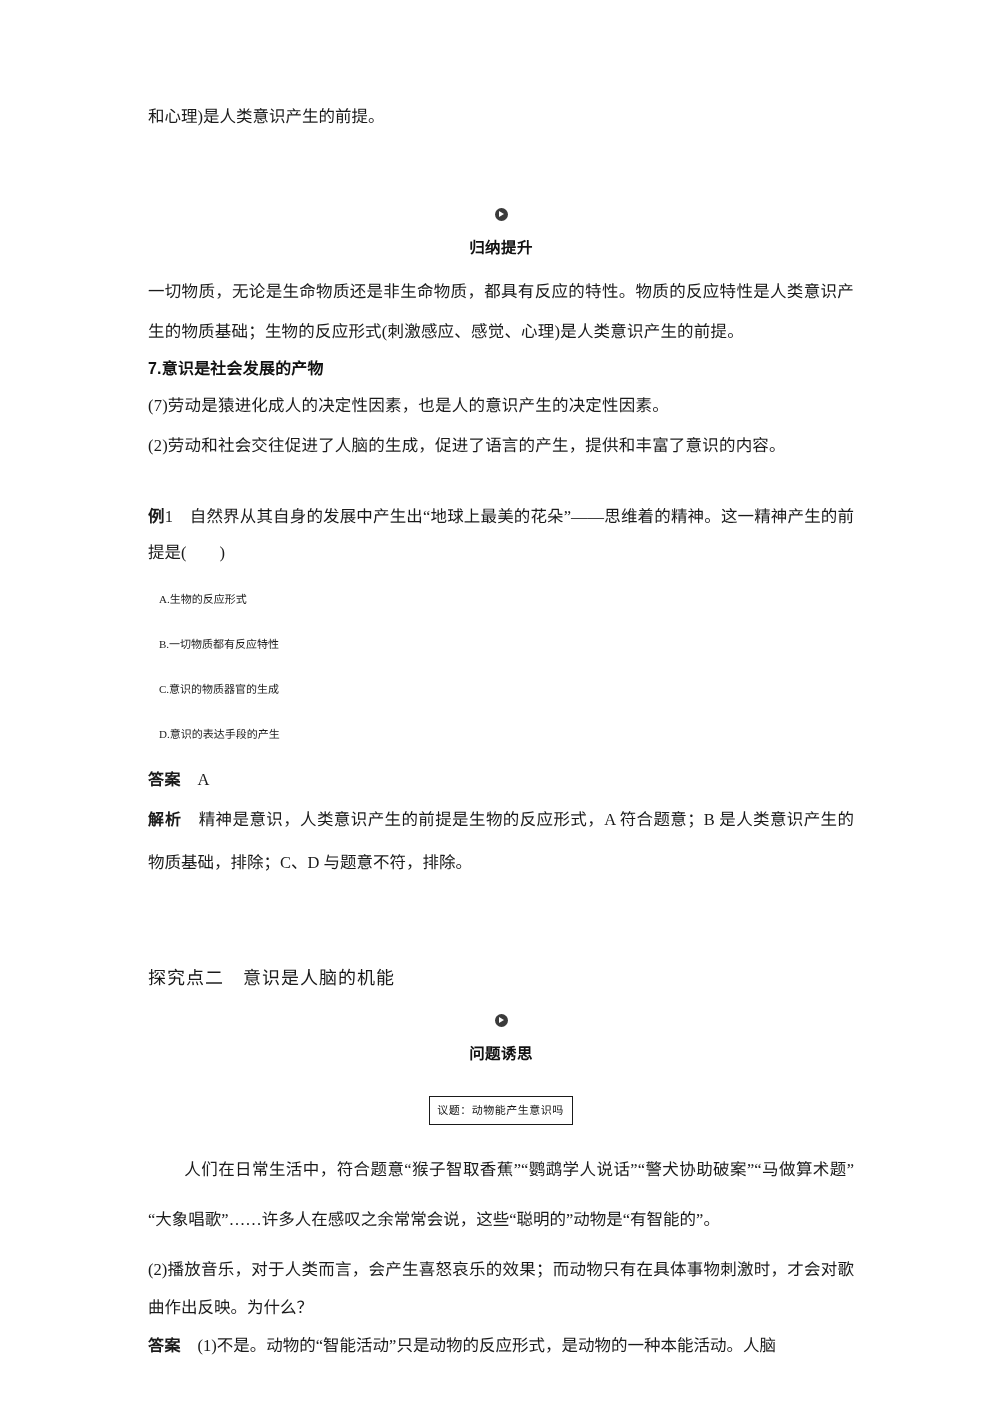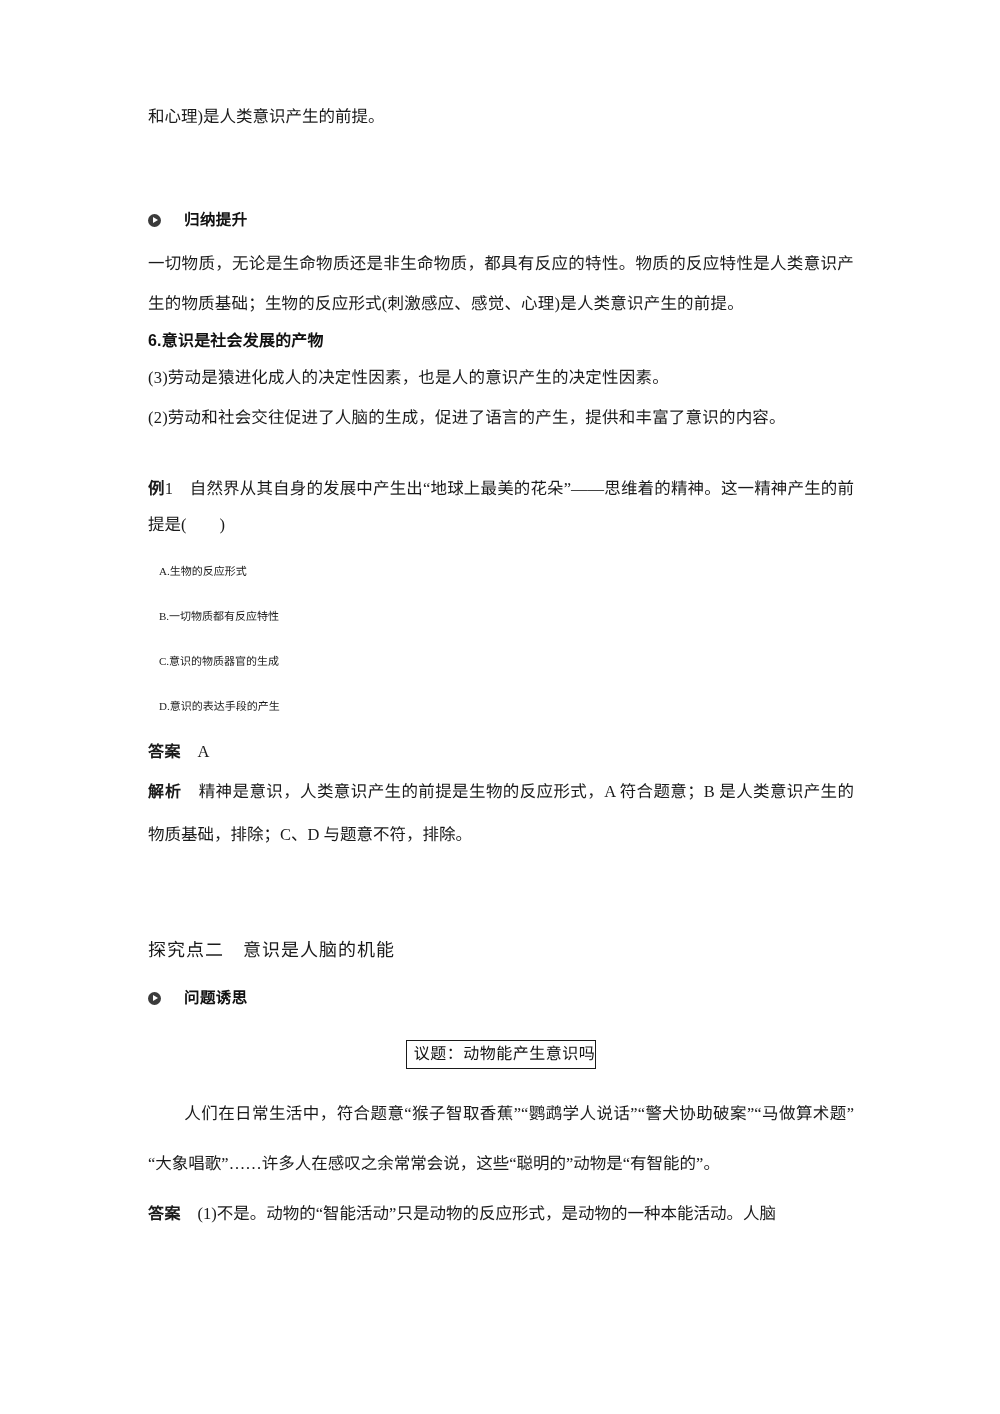--- a/index.html
+++ b/index.html
@@ -55,23 +55,24 @@
   .gap-xl { height: 78px; }
   .gap-lg { height: 30px; }
   .gap-md { height: 20px; }
   .gap-sm { height: 12px; }
   .gap-xs { height: 6px; }
 
   
   .marker-head {
     display: flex;
     align-items: center;
-    gap: 23px;
+    gap: 15px;
     margin: 0;
     line-height: 24px;
+    flex-direction: column;
   }
   .play-circle {
     display: inline-block;
     width: 13px;
     height: 13px;
     flex: 0 0 13px;
     border-radius: 50%;
     background: #3b3b3b;
     position: relative;
   }
@@ -161,23 +162,23 @@
     text-justify: inter-ideograph;
   }
 
   
   .topic-wrap {
     display: flex;
     justify-content: center;
   }
   .topic-box {
     border: 1.4px solid #1a1a1a;
-    padding: 2px 0 3px 7px;
-    font-family: "Liberation Sans", "DejaVu Sans", sans-serif;
-    font-size: 16px;
+    padding: 2px 8px 3px 7px;
+    font-family: "Liberation Sans", "DejaVu Sans", sans-serif;
+    font-size: 11px;
     line-height: 22px;
     color: #111;
     letter-spacing: 0.5px;
     white-space: nowrap;
     text-align: center;
   }
 
   
   .scenario {
     font-size: 16.5px;
@@ -208,22 +209,22 @@
 
     <div class="marker-head">
       <span class="play-circle"></span>
       <span class="marker-label">归纳提升</span>
     </div>
 
     <div class="gap-sm"></div>
 
     <p class="para">一切物质，无论是生命物质还是非生命物质，都具有反应的特性。物质的反应特性是人类意识产生的物质基础；生物的反应形式(刺激感应、感觉、心理)是人类意识产生的前提。</p>
 
-    <p class="sub-head">6.意识是社会发展的产物</p>
-    <p class="para">(3)劳动是猿进化成人的决定性因素，也是人的意识产生的决定性因素。</p>
+    <p class="sub-head">7.意识是社会发展的产物</p>
+    <p class="para">(7)劳动是猿进化成人的决定性因素，也是人的意识产生的决定性因素。</p>
     <p class="para">(2)劳动和社会交往促进了人脑的生成，促进了语言的产生，提供和丰富了意识的内容。</p>
 
     <div class="gap-sm"></div>
 
 
     <div class="gap-md"></div>
 
     <p class="ex-para"><span class="ex-tag">例</span><span class="ex-num">1</span>　<span>自然界从其自身的发展中产生出“地球上最美的花朵”——思维着的精神。这一精神产生的前提是(　　)</span></p>
 
     <p class="opt">A.生物的反应形式</p>
@@ -251,17 +252,18 @@
     <div class="topic-wrap">
       <div class="topic-box">议题：动物能产生意识吗</div>
     </div>
 
     <div class="gap-md"></div>
 
     <p class="scenario">人们在日常生活中，符合题意“猴子智取香蕉”“鹦鹉学人说话”“警犬协助破案”“马做算术题”“大象唱歌”……许多人在感叹之余常常会说，这些“聪明的”动物是“有智能的”。</p>
 
     <div class="gap-xs"></div>
 
+    <p class="q-para">(2)播放音乐，对于人类而言，会产生喜怒哀乐的效果；而动物只有在具体事物刺激时，才会对歌曲作出反映。为什么？</p>
 
     <p class="q-para"><span class="label-bold">答案</span>　<span>(1)不是。动物的“智能活动”只是动物的反应形式，是动物的一种本能活动。人脑</span></p>
 
   </div>
 </div>
 
 </body></html>

